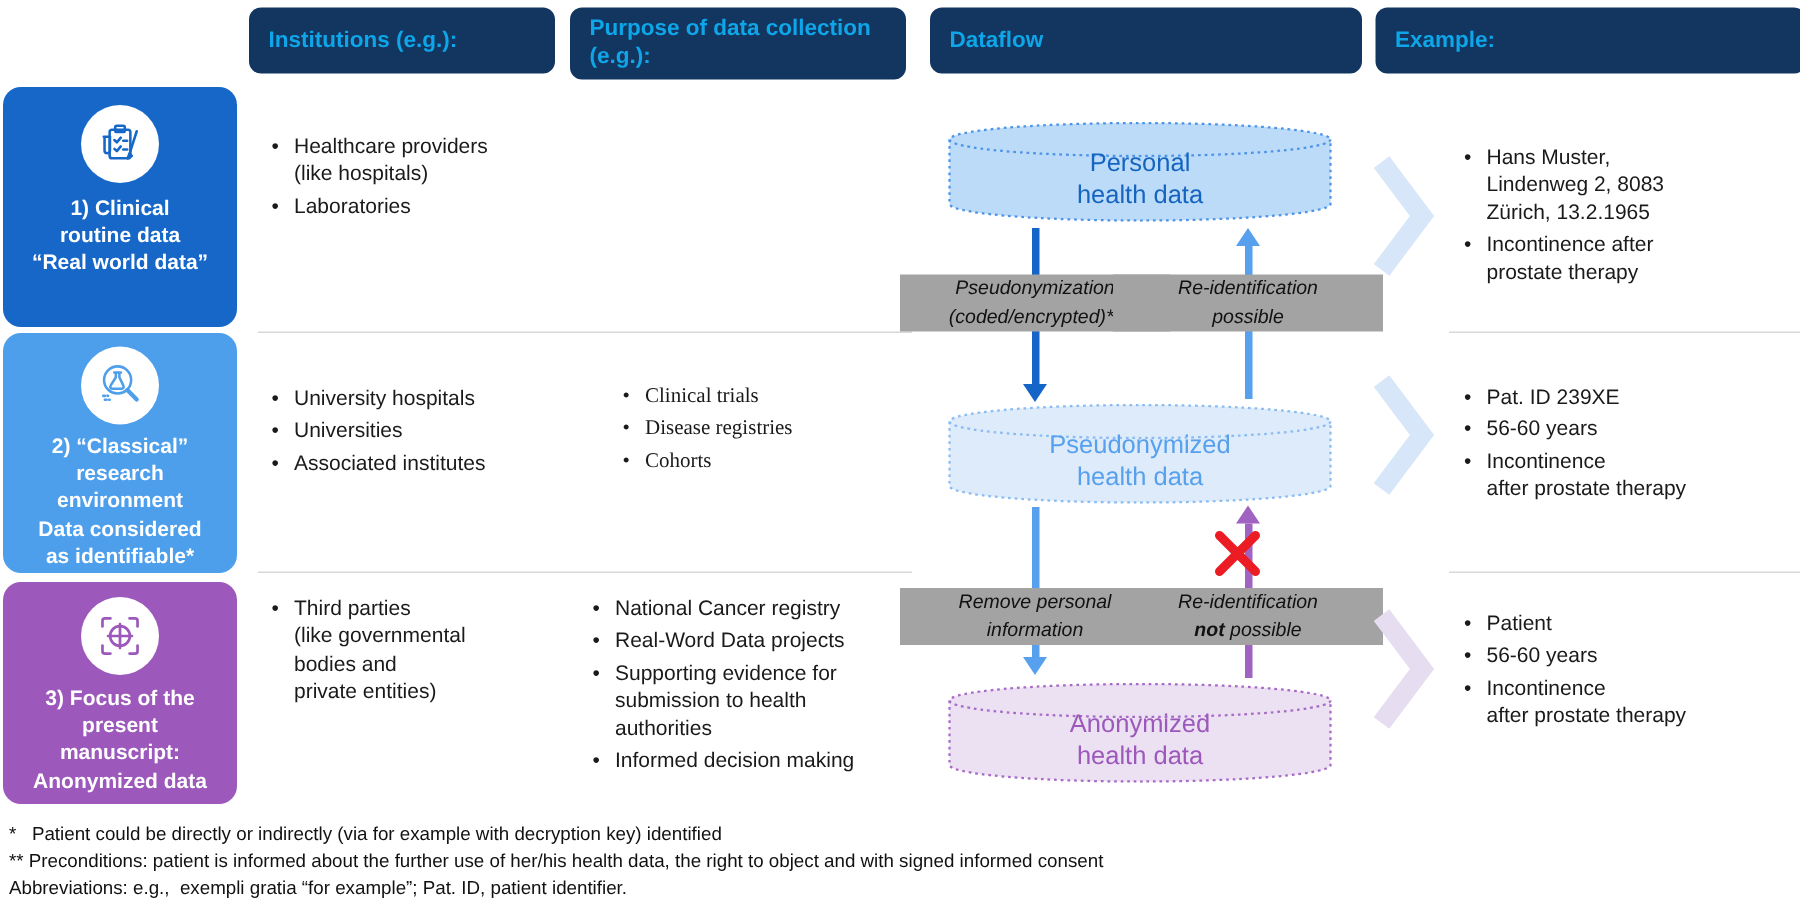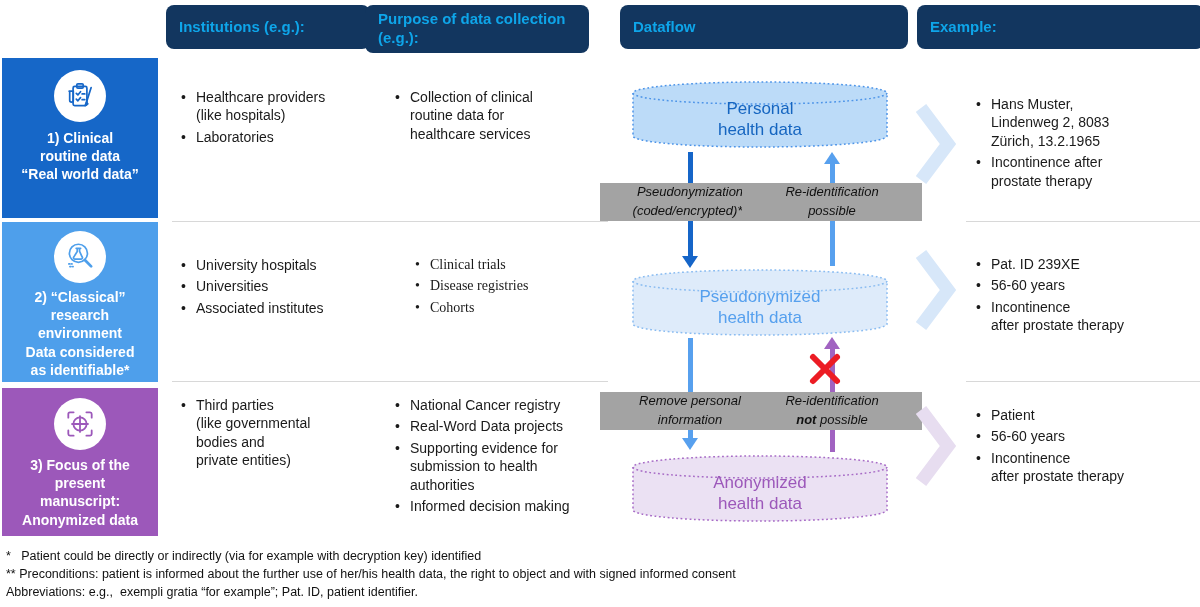--- a/index.html
+++ b/index.html
@@ -9,27 +9,27 @@
   }
 
   
   .col-header {
     position:absolute; top:5px; box-sizing:border-box;
     background:#12365F; color:#0ea5e9; font-weight:bold; font-size:15px;
     border-radius:8px; display:flex; align-items:center;
     padding:0 13px; line-height:1.25;
   }
   .h-inst   { left:166px; width:204px; height:44px; }
-  .h-purp   { left:365px; width:224px; height:48px; }
+  .h-purp   { left:380px; width:224px; height:48px; }
   .h-flow   { left:620px; width:288px; height:44px; }
   .h-ex     { left:917px; width:287px; height:44px; }
 
   
   .row-box {
-    position:absolute; left:2px; width:156px; border-radius:0;
+    position:absolute; left:2px; width:156px; border-radius:12px;
     color:#fff; text-align:center; box-sizing:border-box;
   }
   .box1 { top:58px;  height:160px; background:#1667C8; }
   .box2 { top:222px; height:160px; background:#4E9FEB; }
   .box3 { top:388px; height:148px; background:#9C58BA; }
   .icon-circle {
     width:52px; height:52px; border-radius:50%; background:#fff;
     margin:12px auto 7px auto; display:flex; align-items:center; justify-content:center;
   }
   .box1 .icon-circle { color:#1667C8; }
@@ -187,25 +187,20 @@
       <li>Universities</li>
       <li>Associated institutes</li>
     </ul>
   <ul class="cell inst-3">
       <li>Third parties
 (like governmental
 bodies and
 private entities)</li>
     </ul>
 
-  <ul class="cell purp-1">
-      <li>Collection of clinical
-routine data for
-healthcare services</li>
-    </ul>
   <ul class="cell purp-2">
       <li>Clinical trials</li>
       <li>Disease registries</li>
       <li>Cohorts</li>
     </ul>
   <ul class="cell purp-3">
       <li>National Cancer registry</li>
       <li>Real-Word Data projects</li>
       <li>Supporting evidence for
 submission to health

